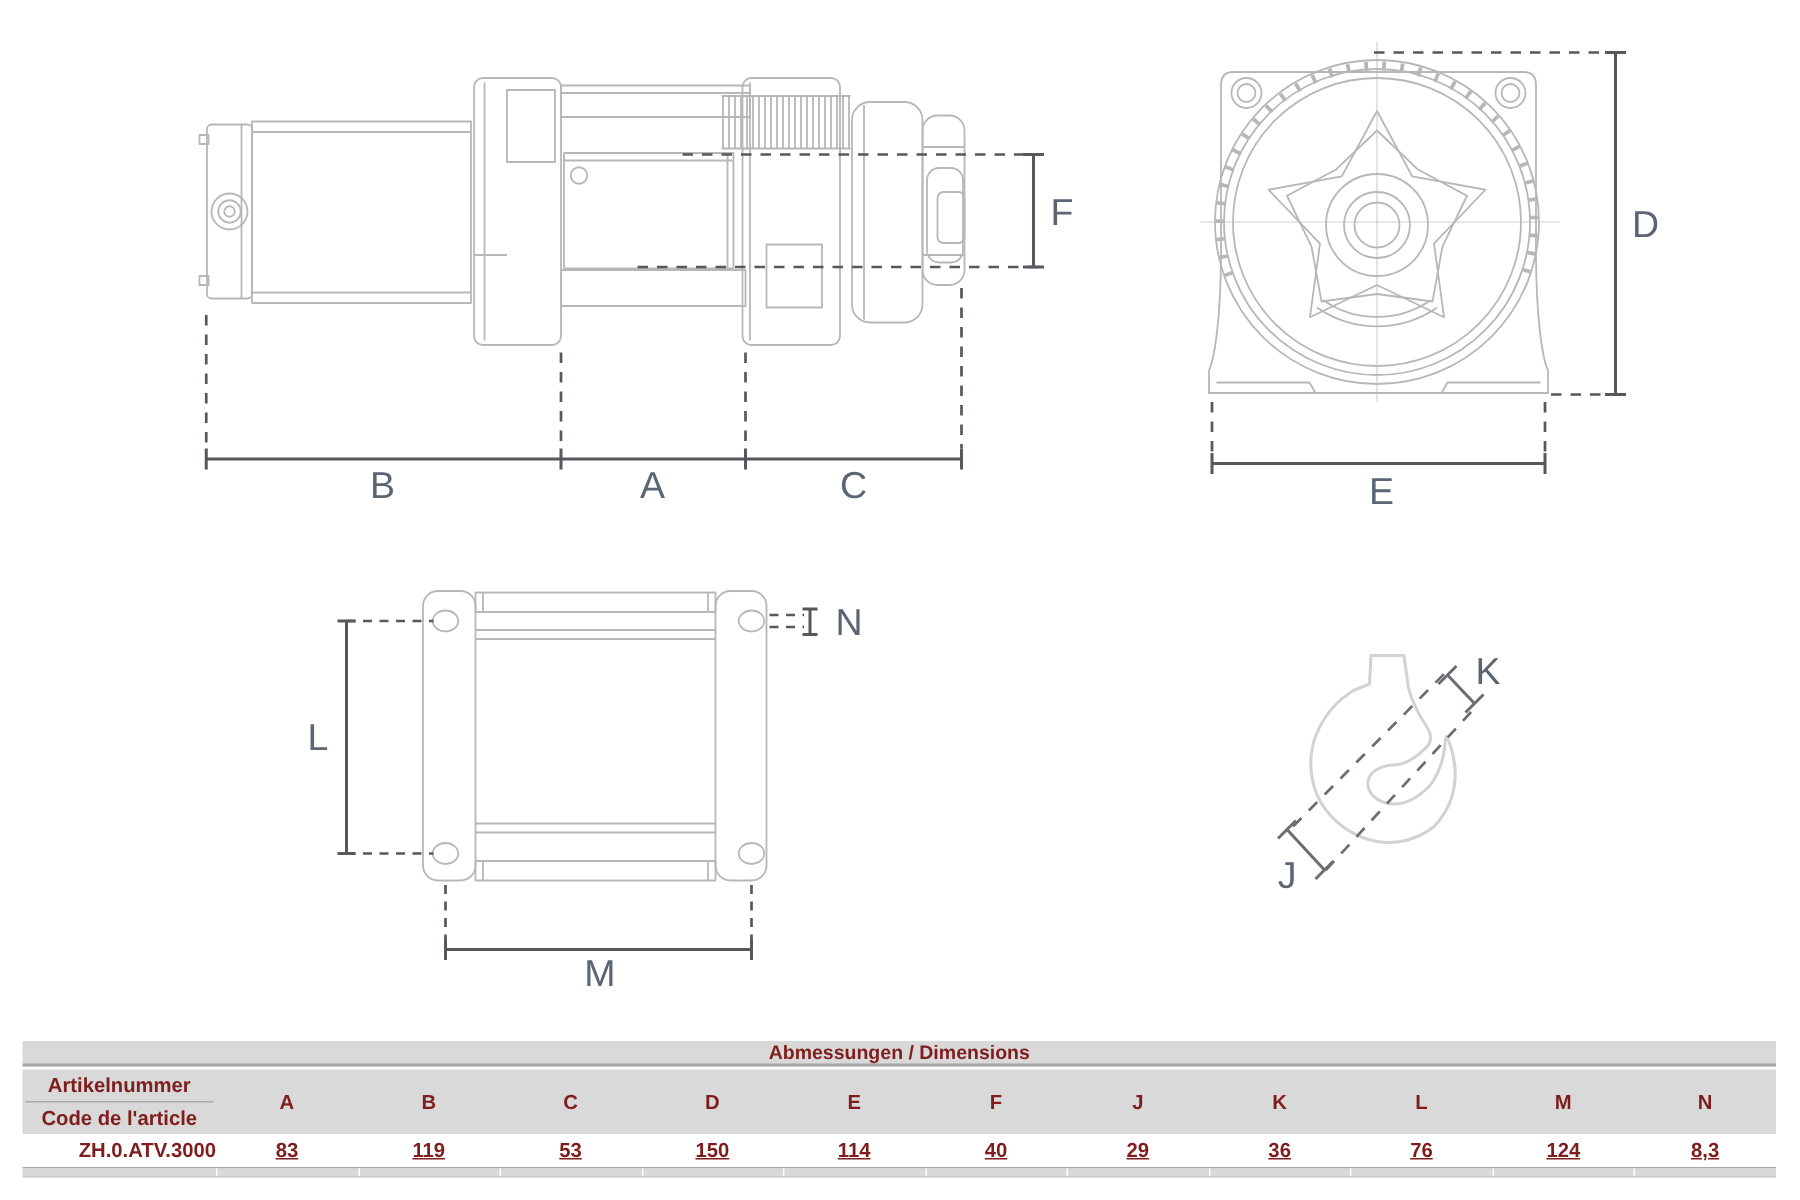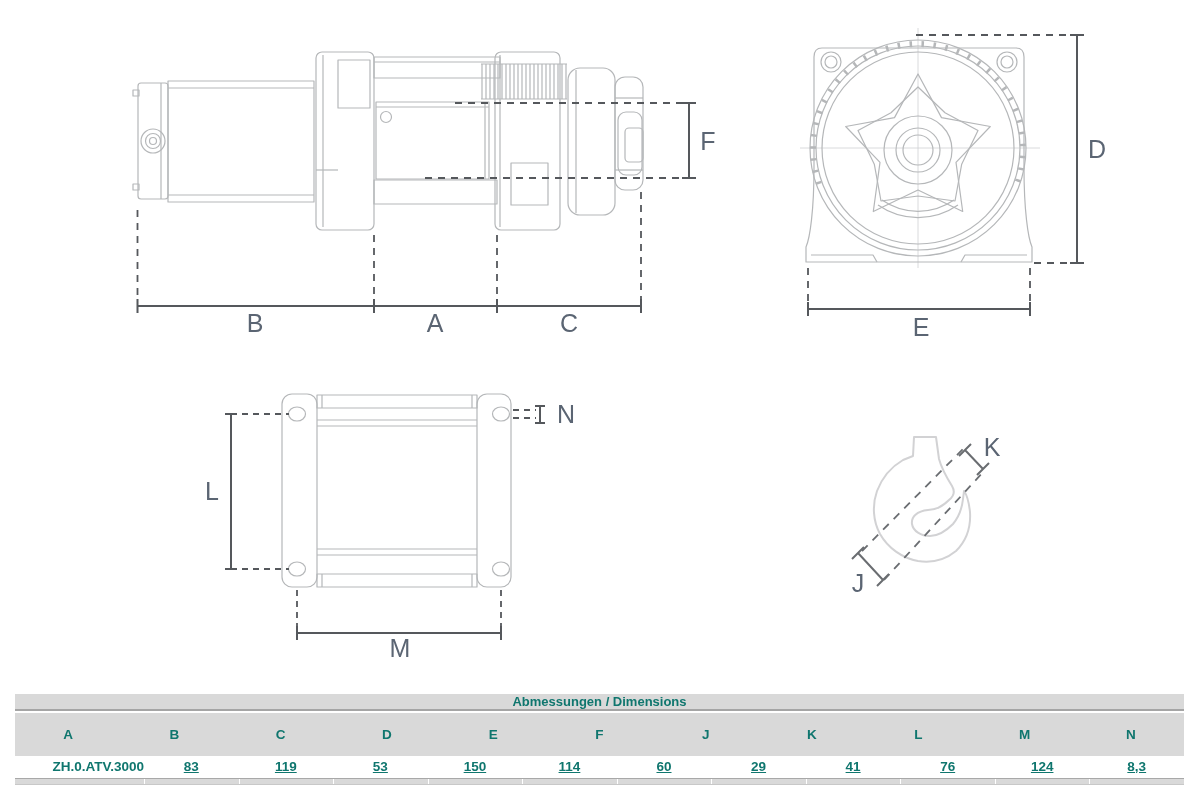--- a/index.html
+++ b/index.html
@@ -1,21 +1,21 @@
 <!DOCTYPE html>
 <html><head>
 <meta charset="utf-8">
 <style>
   html,body{margin:0;padding:0;background:#ffffff;}
   .stage{position:relative;width:1200px;height:800px;background:#ffffff;overflow:hidden;
          font-family:"Liberation Sans",sans-serif;}
   .drawings{position:absolute;left:0;top:0;}
   svg text{font-family:"Liberation Sans",sans-serif;font-size:25px;fill:#5b6573;}
   
-  .dim-table{position:absolute;left:15px;top:694px;width:1169px;color:#0f766e;
+  .dim-table{position:absolute;left:15px;top:694px;width:1169px;color:#7f1d1d;
              font-size:13.5px;font-weight:700;}
   .t-title{height:15px;line-height:15px;background:#d9d9d9;text-align:center;
            font-size:13px;border-bottom:2px solid #a5a5a5;}
   .t-head{display:flex;height:43px;background:#d9d9d9;margin-top:2px;}
   .t-col0{width:129px;flex:none;}
   .t-col{flex:1;text-align:center;}
   .t-head .t-col{line-height:43px;}
   .t-head .t-col0 .h-line{height:20px;line-height:21px;text-align:center;}
   .t-head .t-col0 .sep{height:0;border-bottom:1px solid #a9a9a9;margin:1px 2px 0 2px;}
   .t-row{display:flex;height:22px;background:#ffffff;border-bottom:1px solid #a8a8a8;}
@@ -180,43 +180,48 @@
       <path stroke-width="2" d="M965 450 L983 469 M959 456 L971 444 M977 475 L989 463"></path>
     </g>
     <text x="858" y="592" text-anchor="middle">J</text>
     <text x="992" y="456" text-anchor="middle">K</text>
   </svg>
 
   <div class="dim-table">
     <div class="t-title">Abmessungen / Dimensions</div>
 
     <div class="t-head">
+      <div class="t-col0">
+        <div class="h-line">Artikelnummer</div>
+        <div class="sep"></div>
+        <div class="h-line">Code de l'article</div>
+      </div>
       <div class="t-col">A</div>
       <div class="t-col">B</div>
       <div class="t-col">C</div>
       <div class="t-col">D</div>
       <div class="t-col">E</div>
       <div class="t-col">F</div>
       <div class="t-col">J</div>
       <div class="t-col">K</div>
       <div class="t-col">L</div>
       <div class="t-col">M</div>
       <div class="t-col">N</div>
     </div>
 
     <div class="t-row">
       <div class="t-col0">ZH.0.ATV.3000</div>
       <div class="t-col">83</div>
       <div class="t-col">119</div>
       <div class="t-col">53</div>
       <div class="t-col">150</div>
       <div class="t-col">114</div>
-      <div class="t-col">60</div>
+      <div class="t-col">40</div>
       <div class="t-col">29</div>
-      <div class="t-col">41</div>
+      <div class="t-col">36</div>
       <div class="t-col">76</div>
       <div class="t-col">124</div>
       <div class="t-col">8,3</div>
     </div>
 
     <div class="t-strip">
       <div class="seg first"></div>
         <div class="seg"></div>
         <div class="seg"></div>
       <div class="seg"></div>

